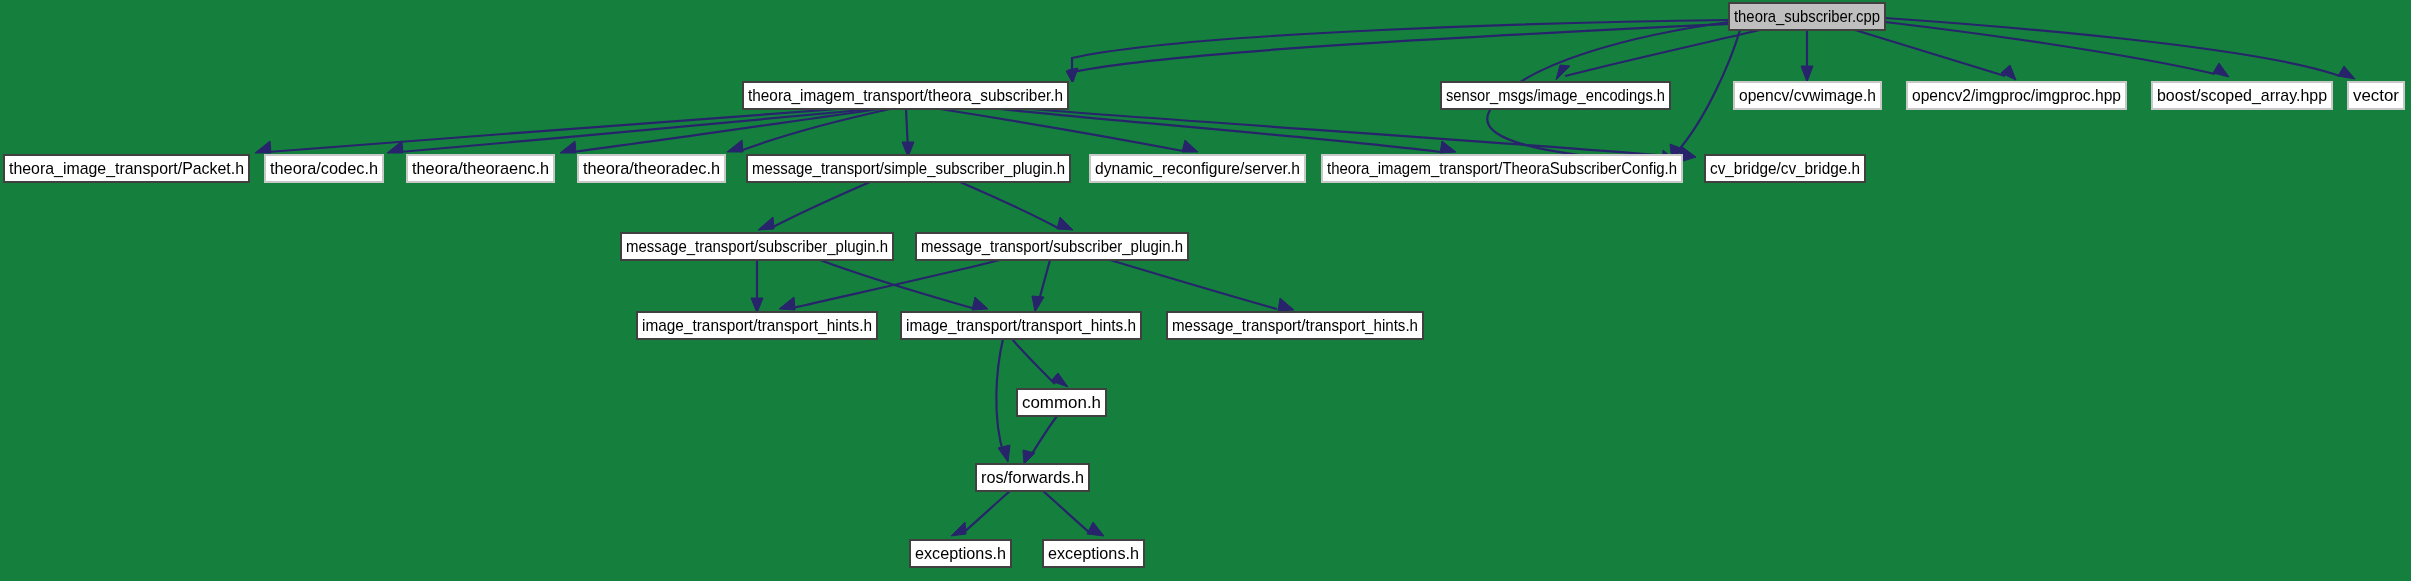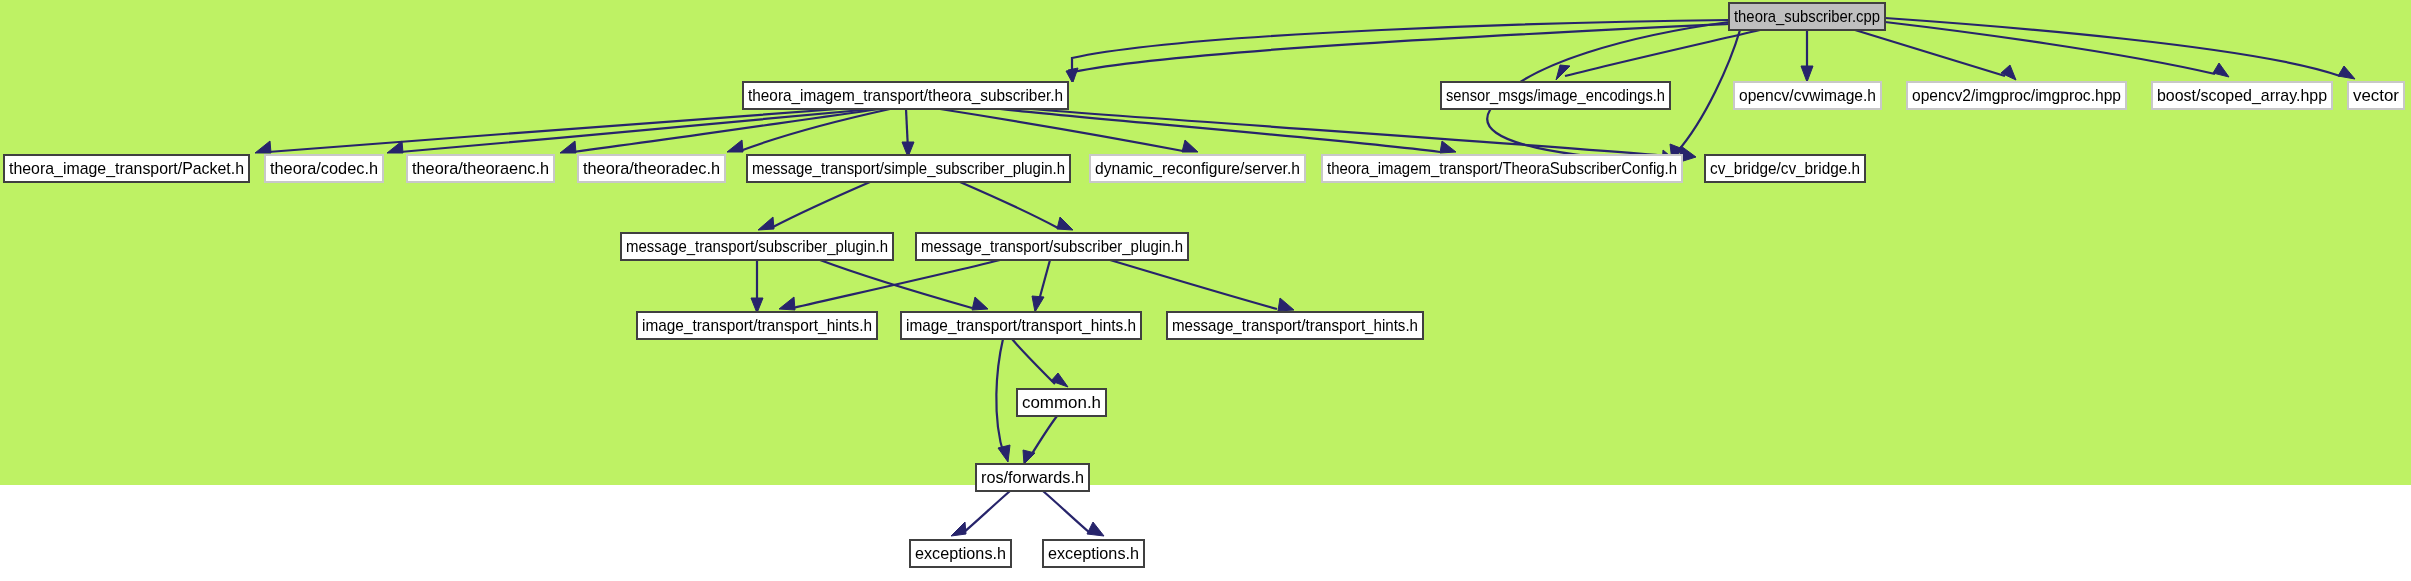--- a/index.html
+++ b/index.html
@@ -9,22 +9,22 @@
   }
   body {
     width: 2411px;
     height: 581px;
     overflow: hidden;
     font-family: "Liberation Sans", sans-serif;
   }
   #graph-root {
     position: relative;
     width: 2411px;
-    height: 485px;
-    background: #bef264;
+    height: 581px;
+    background: #15803d;
   }
   #graph-svg {
     position: absolute;
     left: 0;
     top: 0;
     width: 2411px;
     height: 581px;
     display: block;
   }
   .edge-path {

